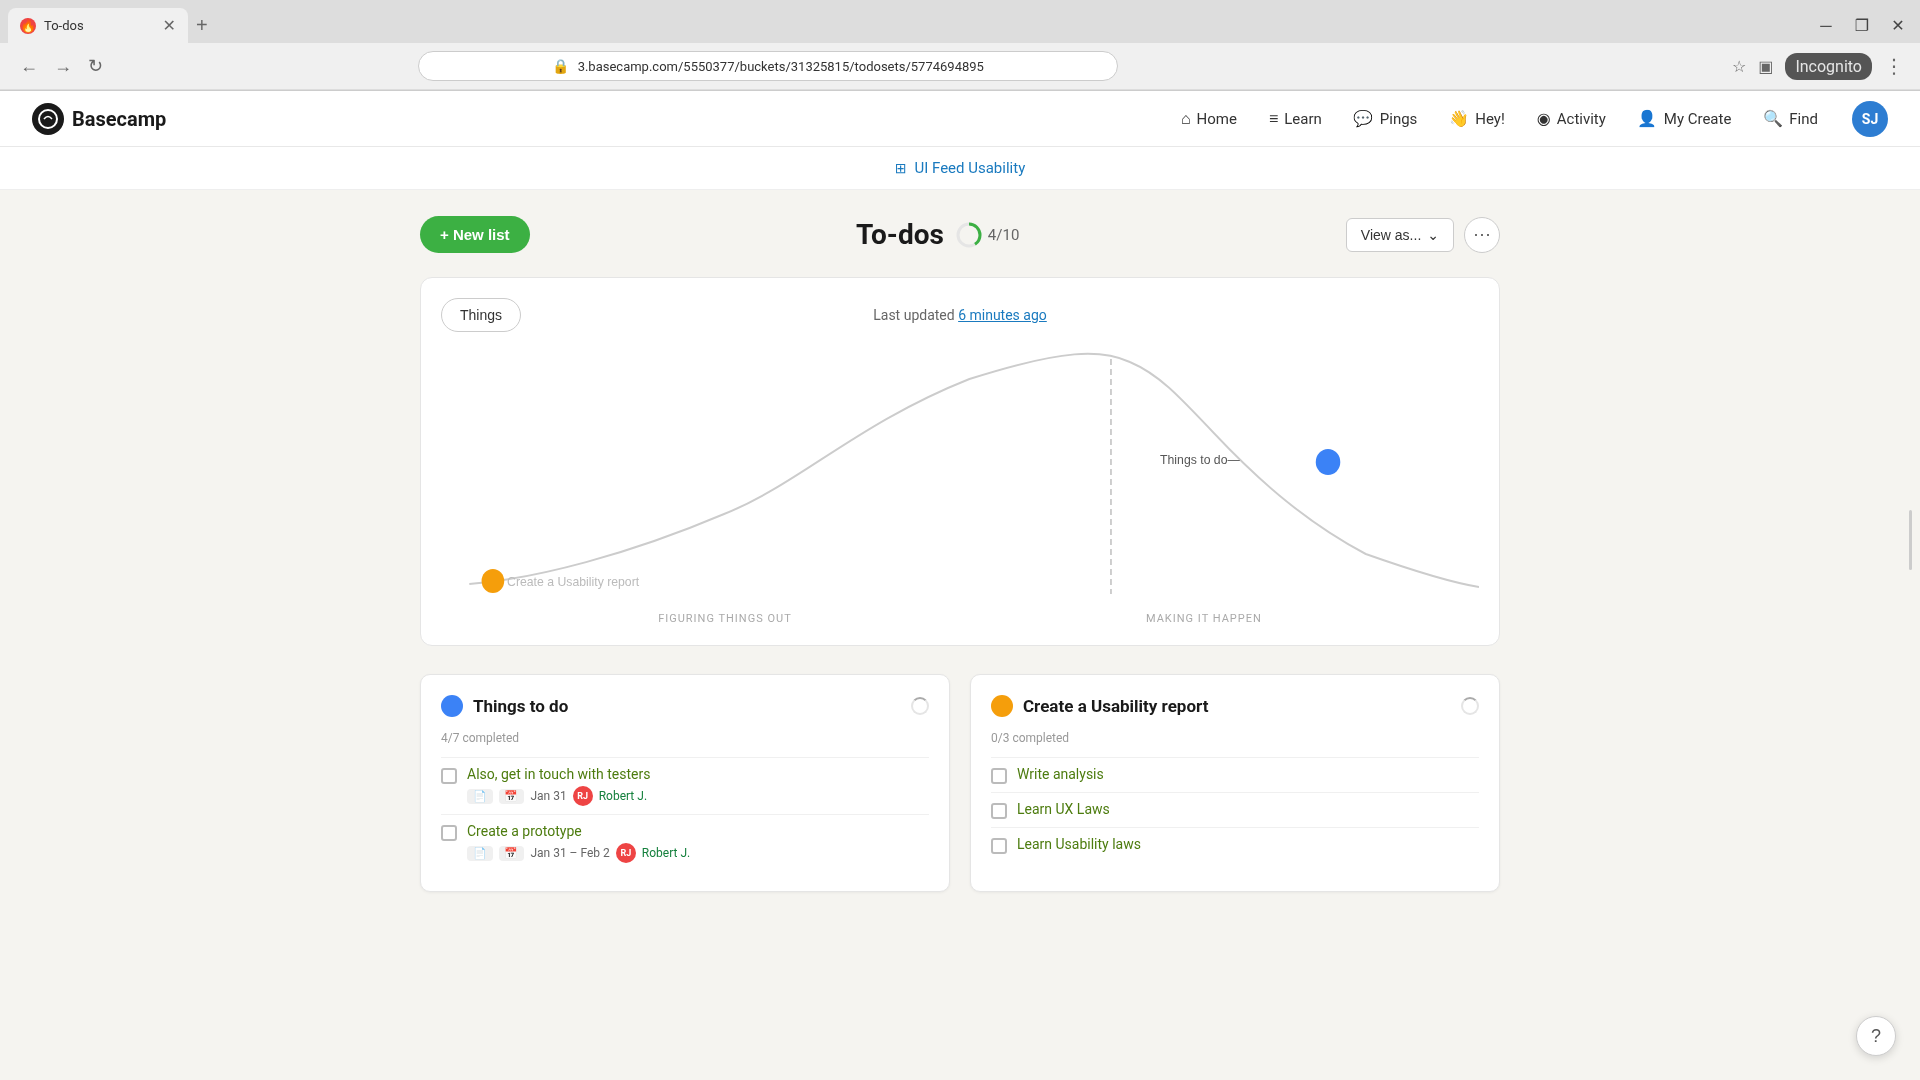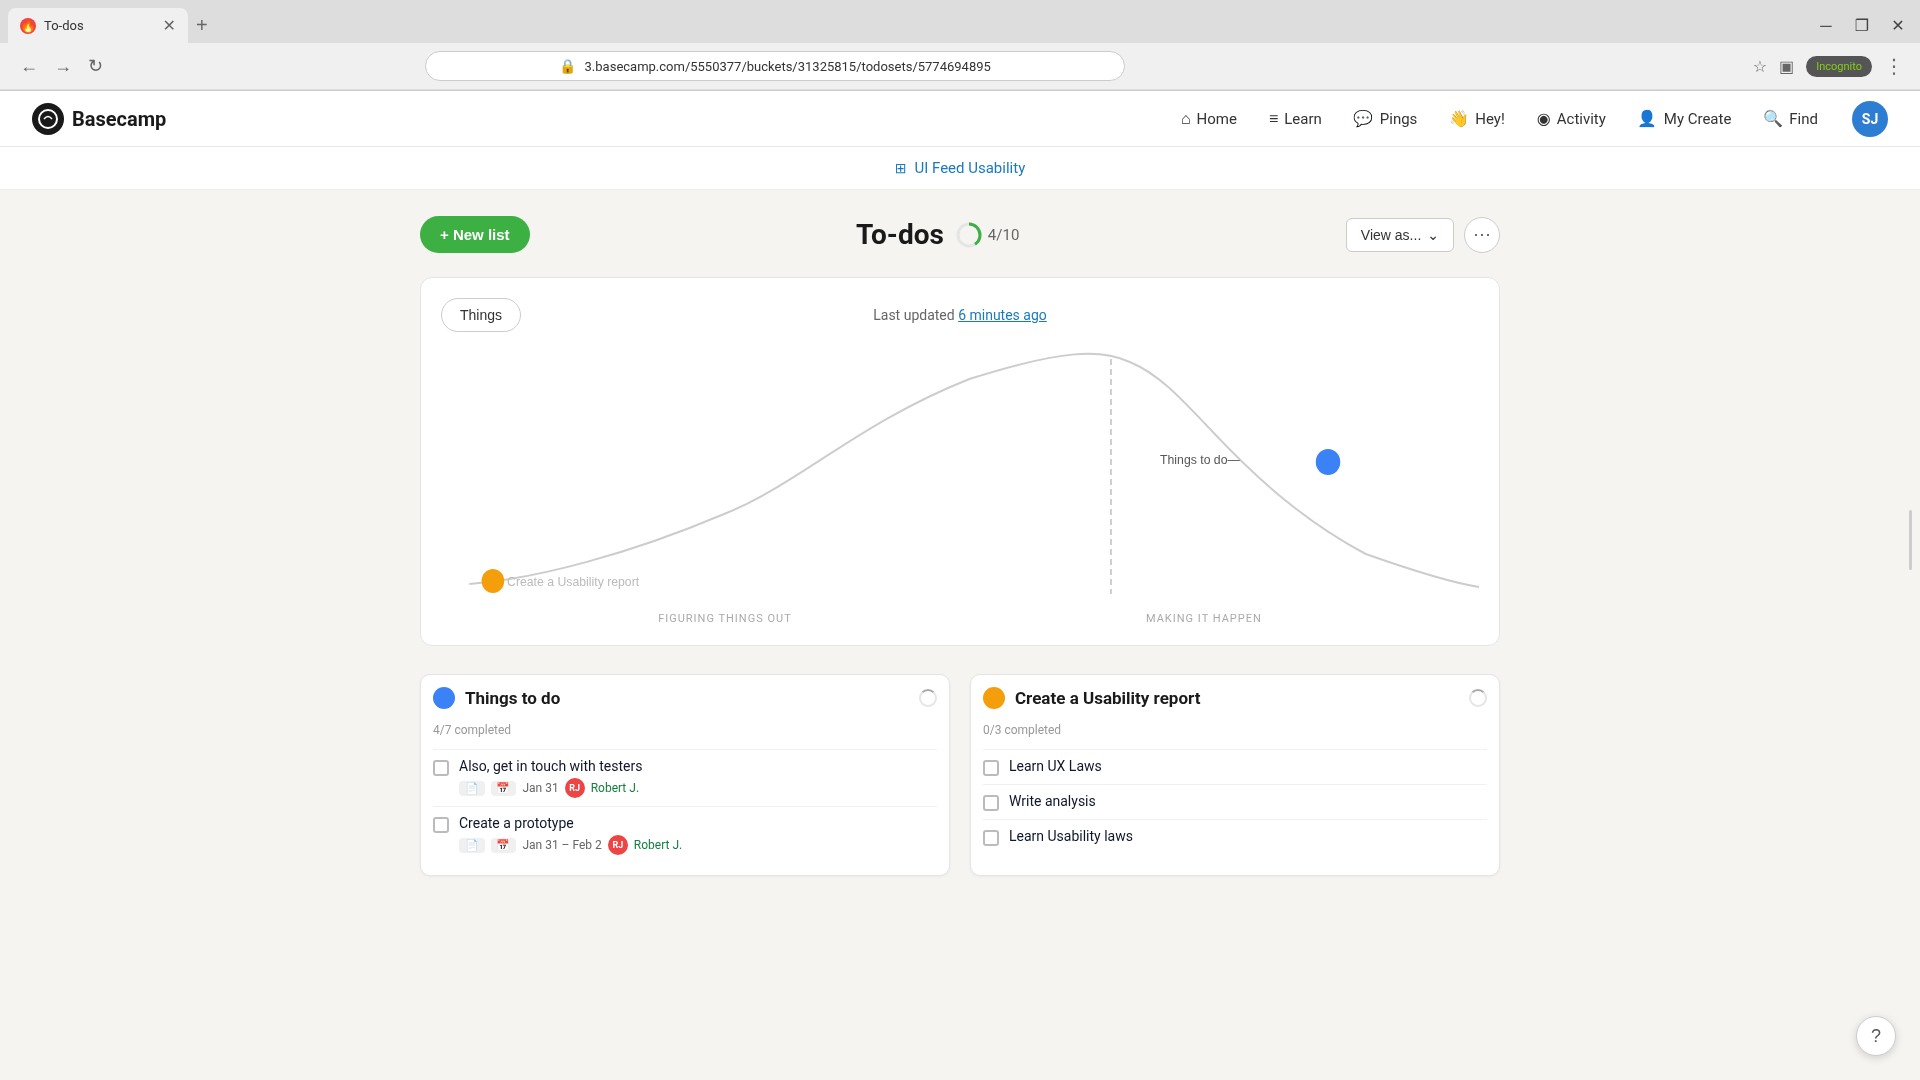--- a/index.html
+++ b/index.html
@@ -16,21 +16,21 @@
     .window-controls { margin-left: auto; display: flex; gap: 8px; }
     .win-btn { width: 28px; height: 28px; background: none; border: none; cursor: pointer; font-size: 16px; color: #444; display: flex; align-items: center; justify-content: center; }
 
     .browser-address-bar { display: flex; align-items: center; gap: 8px; padding: 8px 16px; background: #f0f0f0; border-bottom: 1px solid #ddd; }
     .nav-btn { background: none; border: none; font-size: 18px; color: #666; cursor: pointer; padding: 4px; }
     .address-input { flex: 1; max-width: 700px; margin: 0 auto; background: #fff; border: 1px solid #ccc; border-radius: 20px; padding: 6px 16px; font-size: 14px; color: #333; text-align: center; display: flex; align-items: center; justify-content: center; gap: 8px; }
     .address-input .lock-icon { color: #555; }
     .address-text { color: #333; font-size: 13px; }
     .browser-actions { margin-left: auto; display: flex; gap: 12px; align-items: center; }
     .browser-action-btn { background: none; border: none; cursor: pointer; font-size: 16px; color: #666; }
-    .incognito-badge { background: #555; color: #84cc16; padding: 4px 10px; border-radius: 12px; font-size: 11px; }
+    .incognito-badge { background: #555; color: #e5e5e5; padding: 4px 10px; border-radius: 12px; font-size: 16px; }
     .more-btn { font-size: 20px; color: #666; cursor: pointer; }
 
     
     .app-navbar { background: #fff; border-bottom: 1px solid #e8e8e8; display: flex; align-items: center; padding: 0 32px; height: 56px; }
     .app-logo { display: flex; align-items: center; gap: 8px; font-size: 20px; font-weight: 700; color: #1a1a1a; margin-right: auto; }
     .logo-icon { width: 32px; height: 32px; background: #1a1a1a; border-radius: 50%; display: flex; align-items: center; justify-content: center; }
     .nav-links { display: flex; gap: 4px; align-items: center; }
     .nav-link { display: flex; align-items: center; gap: 6px; padding: 8px 14px; border-radius: 6px; font-size: 15px; color: #333; text-decoration: none; cursor: pointer; transition: background 0.15s; }
     .nav-link .nav-icon { font-size: 16px; }
     .user-avatar { width: 36px; height: 36px; background: #2d7dd2; border-radius: 50%; display: flex; align-items: center; justify-content: center; color: #fff; font-weight: 700; font-size: 14px; margin-left: 20px; cursor: pointer; }
@@ -62,33 +62,33 @@
     .update-btn { background: #fff; border: 1.5px solid #ccc; border-radius: 20px; padding: 8px 18px; font-size: 14px; cursor: pointer; color: #333; }
     .last-updated { font-size: 14px; color: #666; }
     .last-updated a { color: #1a7abf; text-decoration: underline; cursor: pointer; }
     .chart-container { position: relative; height: 260px; overflow: hidden; }
     .chart-svg { width: 100%; height: 100%; }
     .chart-labels { display: flex; justify-content: space-around; margin-top: 8px; padding: 0 40px; }
     .chart-label { font-size: 11px; color: #aaa; text-transform: uppercase; letter-spacing: 1px; }
 
     
     .todo-lists { display: grid; grid-template-columns: 1fr 1fr; gap: 20px; }
-    .todo-card { background: #fff; border-radius: 10px; padding: 12px; border: 1px solid #e5e5e5; box-shadow: 0 1px 3px rgba(0,0,0,0.05); }
+    .todo-card { background: #fff; border-radius: 10px; padding: 20px; border: 1px solid #e5e5e5; box-shadow: 0 1px 3px rgba(0,0,0,0.05); }
     .todo-card-header { display: flex; align-items: center; gap: 10px; margin-bottom: 14px; }
     .todo-card-icon { width: 22px; height: 22px; border-radius: 50%; flex-shrink: 0; }
     .todo-card-icon.blue { background: #3b82f6; }
     .todo-card-icon.orange { background: #f59e0b; }
     .todo-card-title { font-size: 17px; font-weight: 700; color: #1a1a1a; flex: 1; }
     .todo-card-spinner { width: 18px; height: 18px; border: 2px solid #e5e5e5; border-top-color: #aaa; border-radius: 50%; animation: spin 1s linear infinite; margin-left: auto; }
     @keyframes spin { to { transform: rotate(360deg); } }
     .todo-card-completed { font-size: 12px; color: #999; margin-bottom: 12px; }
     .todo-item { display: flex; align-items: flex-start; gap: 10px; padding: 8px 0; border-top: 1px solid #f0f0f0; }
     .todo-checkbox { width: 16px; height: 16px; border: 2px solid #bbb; border-radius: 3px; flex-shrink: 0; margin-top: 2px; cursor: pointer; }
     .todo-item-content { flex: 1; }
-    .todo-item-title { font-size: 14px; color: #0f172a; }
+    .todo-item-title { font-size: 14px; color: #4d7c0f; }
     .todo-item-meta { display: flex; align-items: center; gap: 6px; margin-top: 4px; flex-wrap: wrap; }
     .todo-tag { background: #f0f0f0; border-radius: 4px; padding: 1px 6px; font-size: 11px; color: #666; }
     .todo-date { font-size: 12px; color: #666; display: flex; align-items: center; gap: 3px; }
     .todo-avatar { width: 20px; height: 20px; border-radius: 50%; display: flex; align-items: center; justify-content: center; font-size: 9px; font-weight: 700; color: #fff; }
     .todo-avatar.red { background: #e44; }
     .todo-assignee { font-size: 12px; color: #15803d; }
 
     
     .help-btn { position: fixed; bottom: 24px; right: 24px; width: 40px; height: 40px; background: #fff; border: 1.5px solid #ccc; border-radius: 50%; display: flex; align-items: center; justify-content: center; cursor: pointer; font-size: 18px; color: #555; box-shadow: 0 2px 8px rgba(0,0,0,0.15); }
 
@@ -276,34 +276,34 @@
         <div class="todo-card-header">
           <div class="todo-card-icon orange"></div>
           <span class="todo-card-title">Create a Usability report</span>
           <div class="todo-card-spinner"></div>
         </div>
         <div class="todo-card-completed">0/3 completed</div>
 
         <div class="todo-item">
           <div class="todo-checkbox"></div>
           <div class="todo-item-content">
+            <div class="todo-item-title">Write analysis</div>
+          </div>
+        </div>
+
+        <div class="todo-item">
+          <div class="todo-checkbox"></div>
+          <div class="todo-item-content">
             <div class="todo-item-title">Learn UX Laws</div>
           </div>
         </div>
 
         <div class="todo-item">
           <div class="todo-checkbox"></div>
           <div class="todo-item-content">
-            <div class="todo-item-title">Write analysis</div>
-          </div>
-        </div>
-
-        <div class="todo-item">
-          <div class="todo-checkbox"></div>
-          <div class="todo-item-content">
             <div class="todo-item-title">Learn Usability laws</div>
           </div>
         </div>
       </div>
 
     </div>
   </div>
 </div>
 
 <button class="help-btn">?</button>

